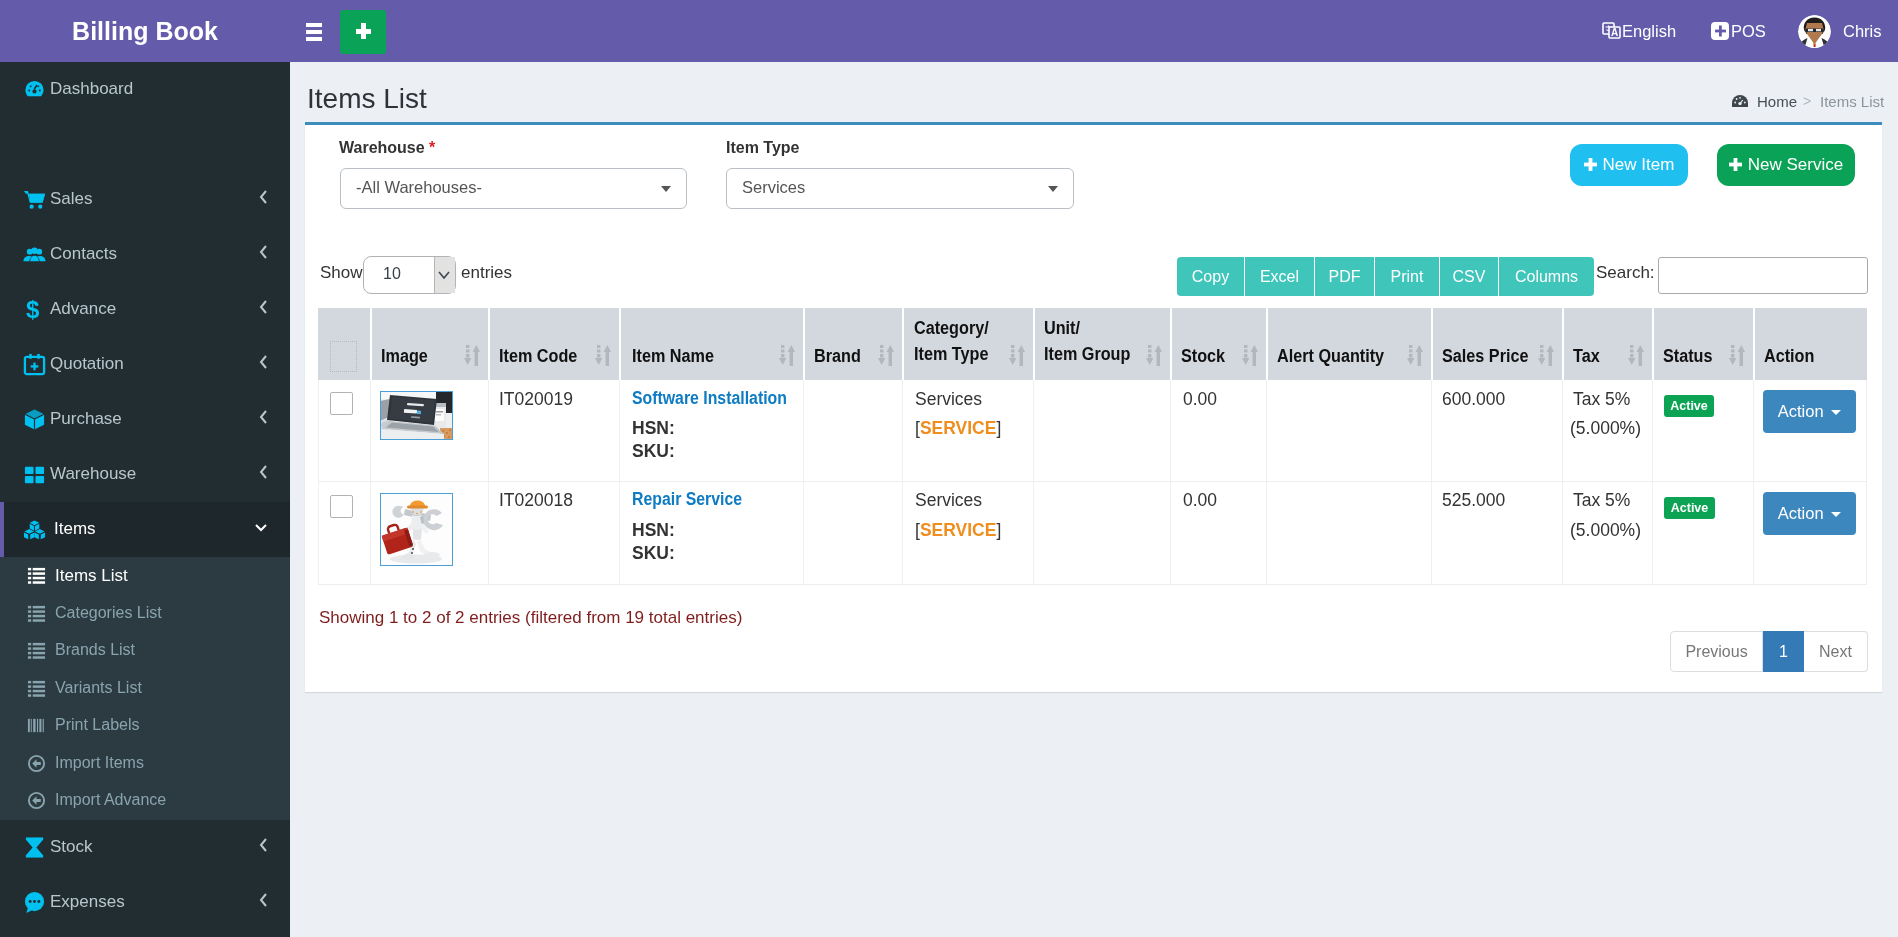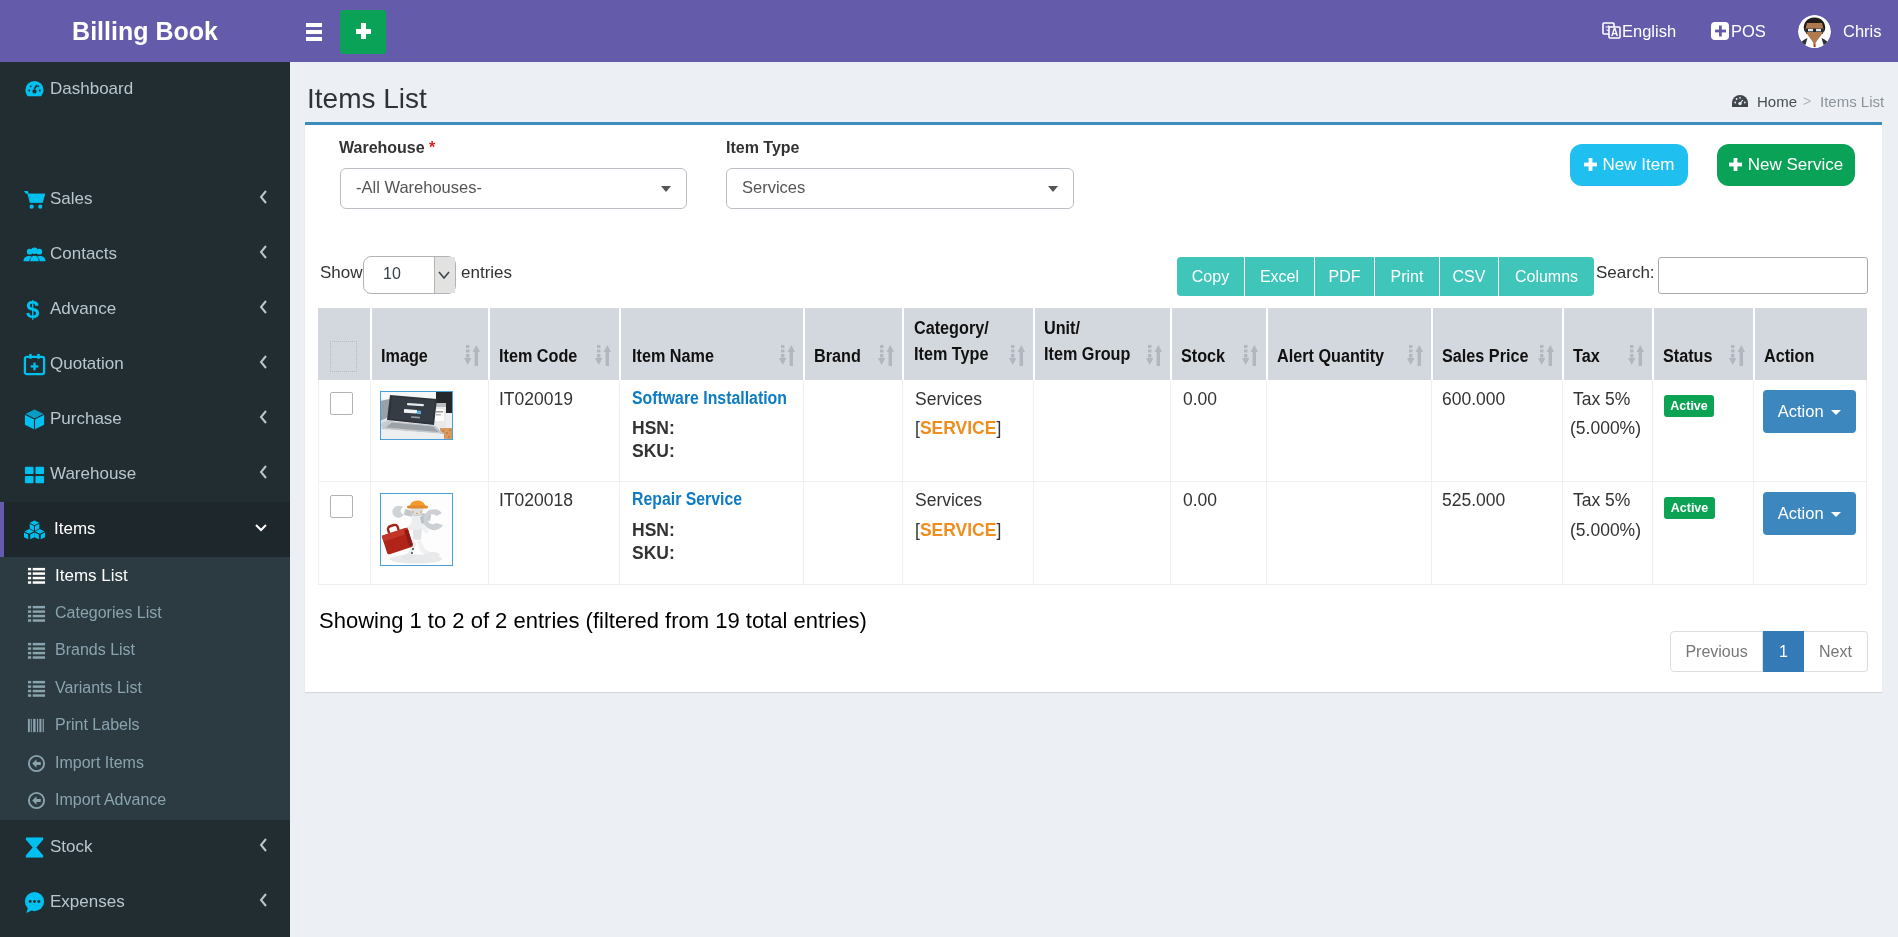--- a/index.html
+++ b/index.html
@@ -592,20 +592,20 @@
   <div class="td-txt" style="left:632px;top:543px;font-weight:bold">SKU:</div>
   <div class="td-txt" style="left:915px;top:490px">Services</div>
   <div class="td-txt" style="left:915px;top:520px">[<span style="color:#ef8d1e;font-weight:bold">SERVICE</span>]</div>
   <div class="td-txt" style="left:1183px;top:490px">0.00</div>
   <div class="td-txt" style="left:1442px;top:490px">525.000</div>
   <div class="td-txt" style="left:1573px;top:490px">Tax 5%</div>
   <div class="td-txt" style="left:1570px;top:520px">(5.000%)</div>
   <div class="badge" style="left:1664px;top:497px;width:51px;height:22px;line-height:22px">Active</div>
   <div class="actbtn" style="top:492px">Action <span style="display:inline-block;width:0;height:0;border-left:5px solid transparent;border-right:5px solid transparent;border-top:5px solid #fff;vertical-align:middle;margin-left:3px"></span></div>
 
-  <div class="abs" style="left:319px;top:608px;font-size:22px;color:#000000">Showing 1 to 2 of 2 entries (filtered from 19 total entries)</div>
+  <div class="abs" style="left:319px;top:608px;font-size:17px;color:#7f1d1d">Showing 1 to 2 of 2 entries (filtered from 19 total entries)</div>
 
   <div class="abs" style="left:1670px;top:631px;width:198px;height:41px">
     <div class="abs" style="left:0;top:0;width:93px;height:41px;border:1px solid #ddd;border-radius:4px 0 0 4px;background:#fff;color:#777;font-size:16px;text-align:center;line-height:39px">Previous</div>
     <div class="abs" style="left:93px;top:0;width:41px;height:41px;background:#337ab7;border:1px solid #337ab7;color:#fff;font-size:16px;text-align:center;line-height:39px">1</div>
     <div class="abs" style="left:134px;top:0;width:64px;height:41px;border:1px solid #ddd;border-left:none;border-radius:0 4px 4px 0;background:#fff;color:#777;font-size:16px;text-align:center;line-height:39px">Next</div>
   </div>
 </div>
 
 </body></html>

